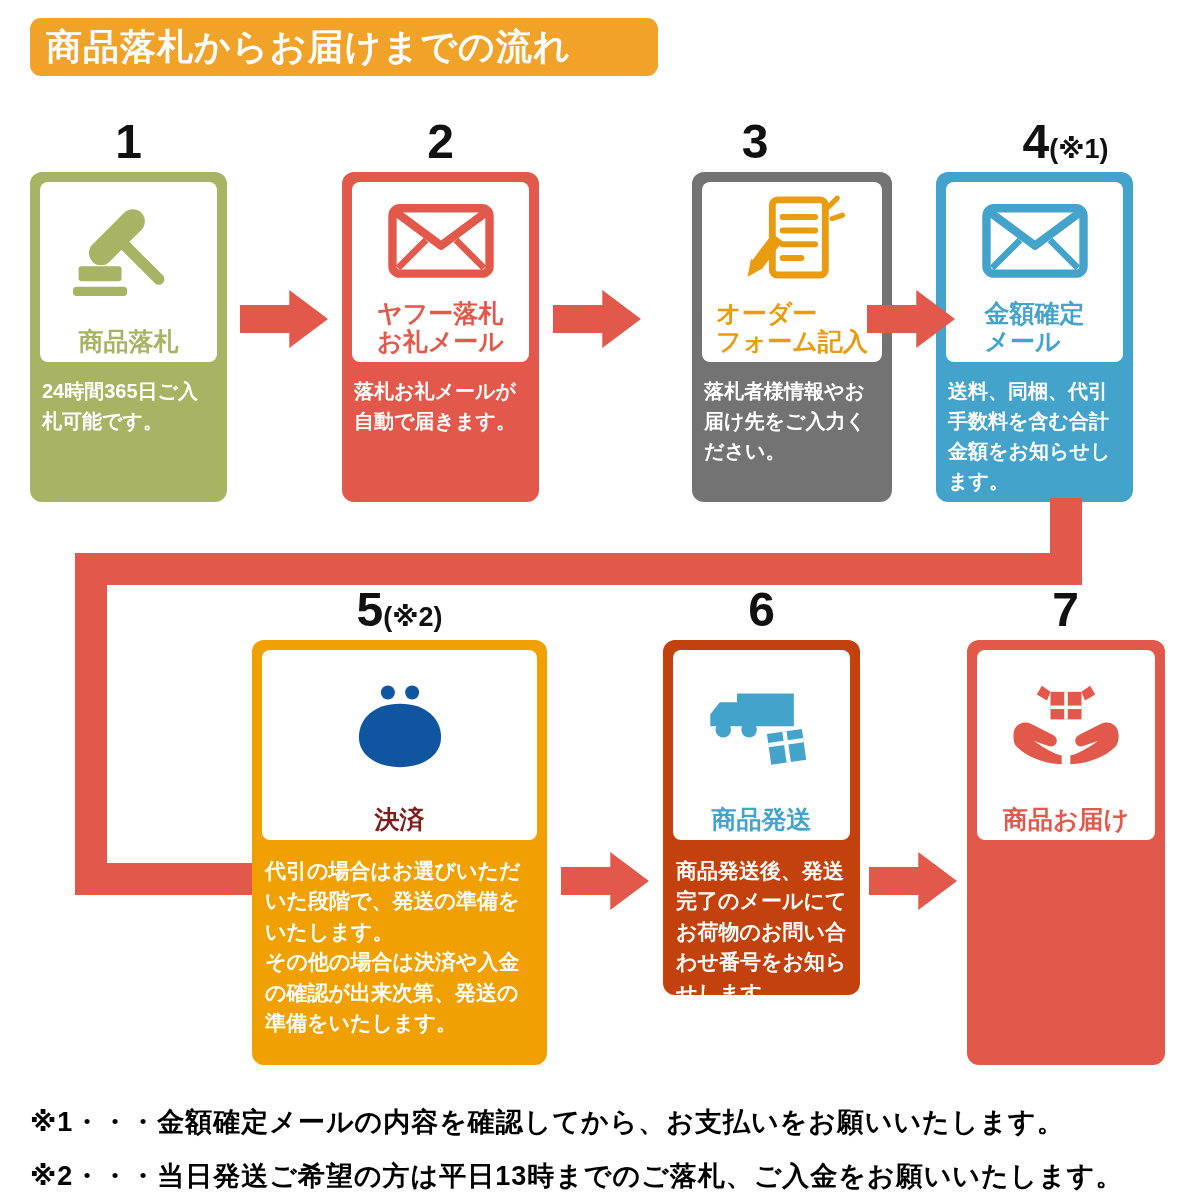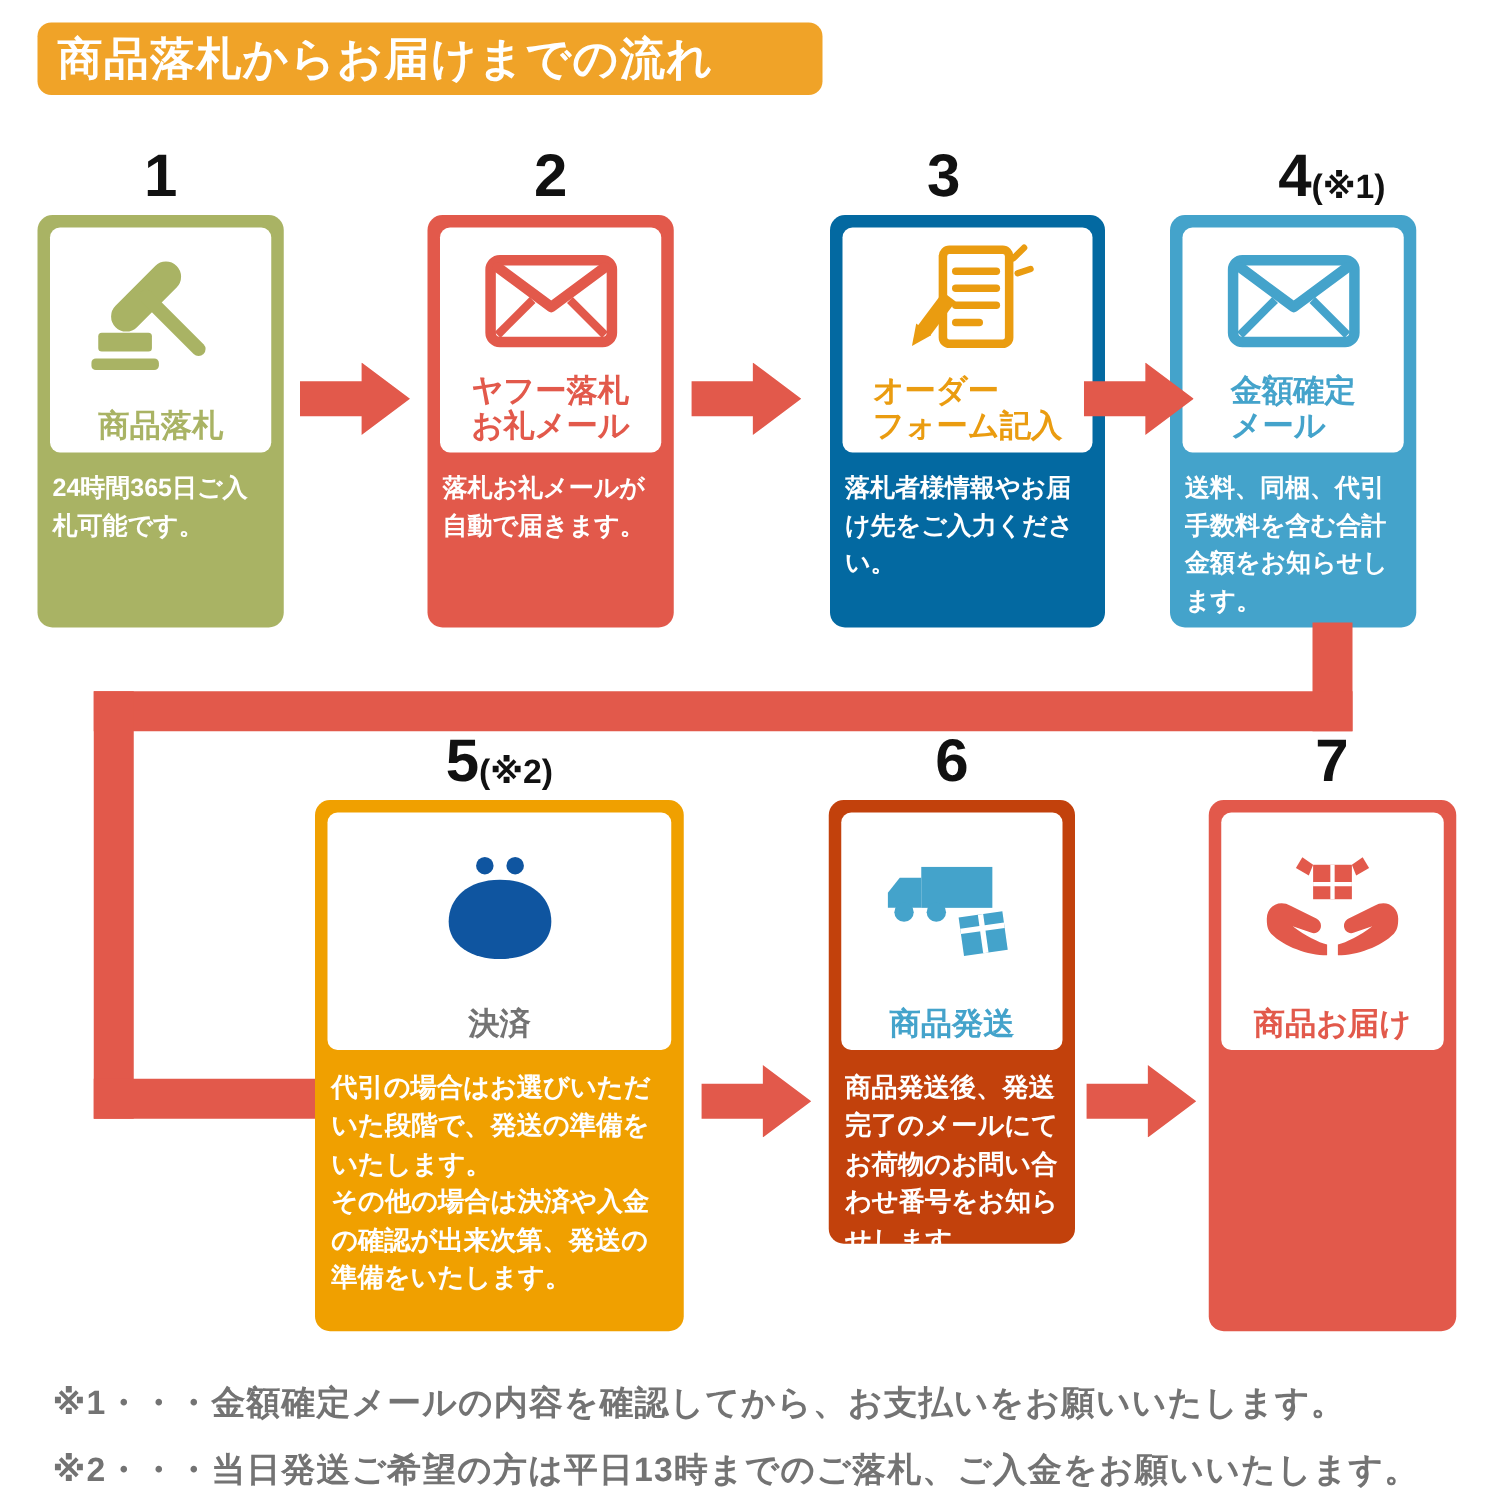--- a/index.html
+++ b/index.html
@@ -40,23 +40,22 @@
   }
   .row2 .card-desc { font-size:21px; line-height:1.45; padding:16px 13px; }
 
   .arrow {
     position:absolute; width:88px; height:58px;
     clip-path:polygon(0 26%, 56% 26%, 56% 0, 100% 50%, 56% 100%, 56% 74%, 0 74%);
   }
   .conn { position:absolute; }
 
   .footnote {
-    position:absolute; left:30px; font-size:27px; font-weight:bold; color:#737373;
+    position:absolute; left:30px; font-size:27px; font-weight:bold; color:#000000;
     letter-spacing:1px;
-    margin-left:12px;
   }
 </style>
 </head>
 <body>
 
 <div id="stage">
 
   <div class="banner" style="background-color: rgb(240, 163, 40); border-radius: 11px;">
     <span>商品落札からお届けまでの流れ</span>
   </div>
@@ -102,21 +101,21 @@
           <path d="M14 80 L44 50" fill="none" stroke="currentColor" stroke-width="7"></path>
           <path d="M106 80 L76 50" fill="none" stroke="currentColor" stroke-width="7"></path>
         </svg>
       </div>
       <div class="card-title">ヤフー落札
 お礼メール</div>
     </div>
     <div class="card-desc">落札お礼メールが自動で届きます。</div>
   </div>
 
-  <div class="card" style="left: 664px; top: 172px; width: 220px; height: 330px; background-color: #0369a1;">
+  <div class="card" style="left: 692px; top: 172px; width: 200px; height: 330px; background-color: #737373;">
     <div class="card-inner" style="color: rgb(234, 156, 16);">
       <div class="card-icon">
         <svg viewBox="0 0 130 110">
           <rect x="42" y="8" width="62" height="88" rx="6" fill="none" stroke="currentColor" stroke-width="8"></rect>
           <line x1="54" y1="28" x2="92" y2="28" stroke="currentColor" stroke-width="7" stroke-linecap="round"></line>
           <line x1="54" y1="44" x2="92" y2="44" stroke="currentColor" stroke-width="7" stroke-linecap="round"></line>
           <line x1="54" y1="60" x2="92" y2="60" stroke="currentColor" stroke-width="7" stroke-linecap="round"></line>
           <line x1="54" y1="76" x2="76" y2="76" stroke="currentColor" stroke-width="7" stroke-linecap="round"></line>
           <line x1="48" y1="52" x2="24" y2="84" stroke="currentColor" stroke-width="15"></line>
           <path d="M31 88 L17 77 L13 98 Z" fill="currentColor"></path>
@@ -162,21 +161,21 @@
   <div class="step-num row2-num" style="left:663px;width:197px;">
     <span>6</span>
       <span class="num-note"></span>
   </div>
   <div class="step-num row2-num" style="left:967px;width:197px;">
     <span>7</span>
       <span class="num-note"></span>
   </div>
 
   <div class="card row2" style="left: 252px; top: 640px; width: 295px; height: 425px; background-color: rgb(240, 160, 0);">
-    <div class="card-inner" style="color: #737373;">
+    <div class="card-inner" style="color: #7f1d1d;">
       <div class="card-icon" style="color: rgb(15, 85, 160);">
         <svg viewBox="0 0 120 100">
           <circle cx="47" cy="12" r="7.5" fill="currentColor"></circle>
           <circle cx="73" cy="12" r="7.5" fill="currentColor"></circle>
           <path d="M60 24 C32 24 16 40 16 60 C16 80 36 92 60 92 C84 92 104 80 104 60 C104 40 88 24 60 24 Z" fill="currentColor"></path>
         </svg>
       </div>
       <div class="card-title">決済</div>
     </div>
     <div class="card-desc">代引の場合はお選びいただいた段階で、発送の準備をいたします。

